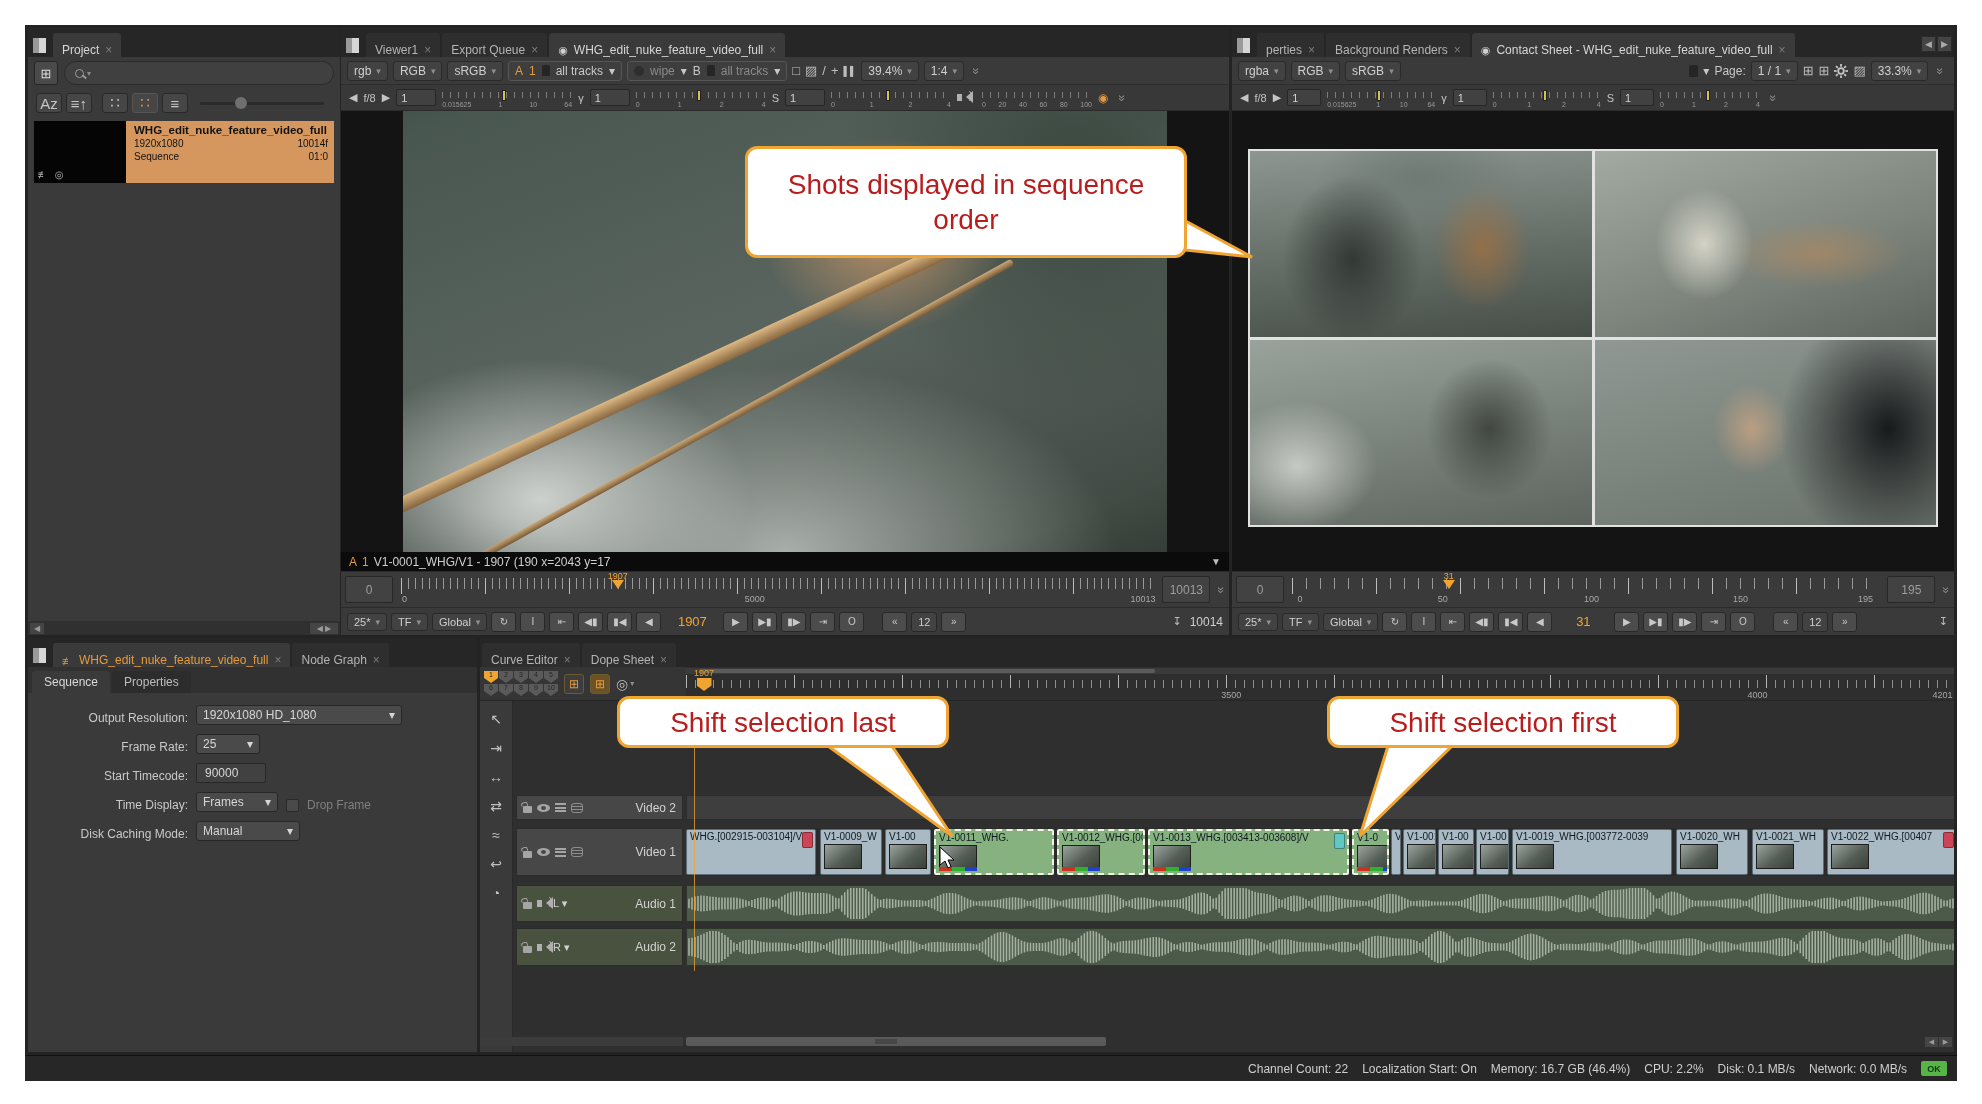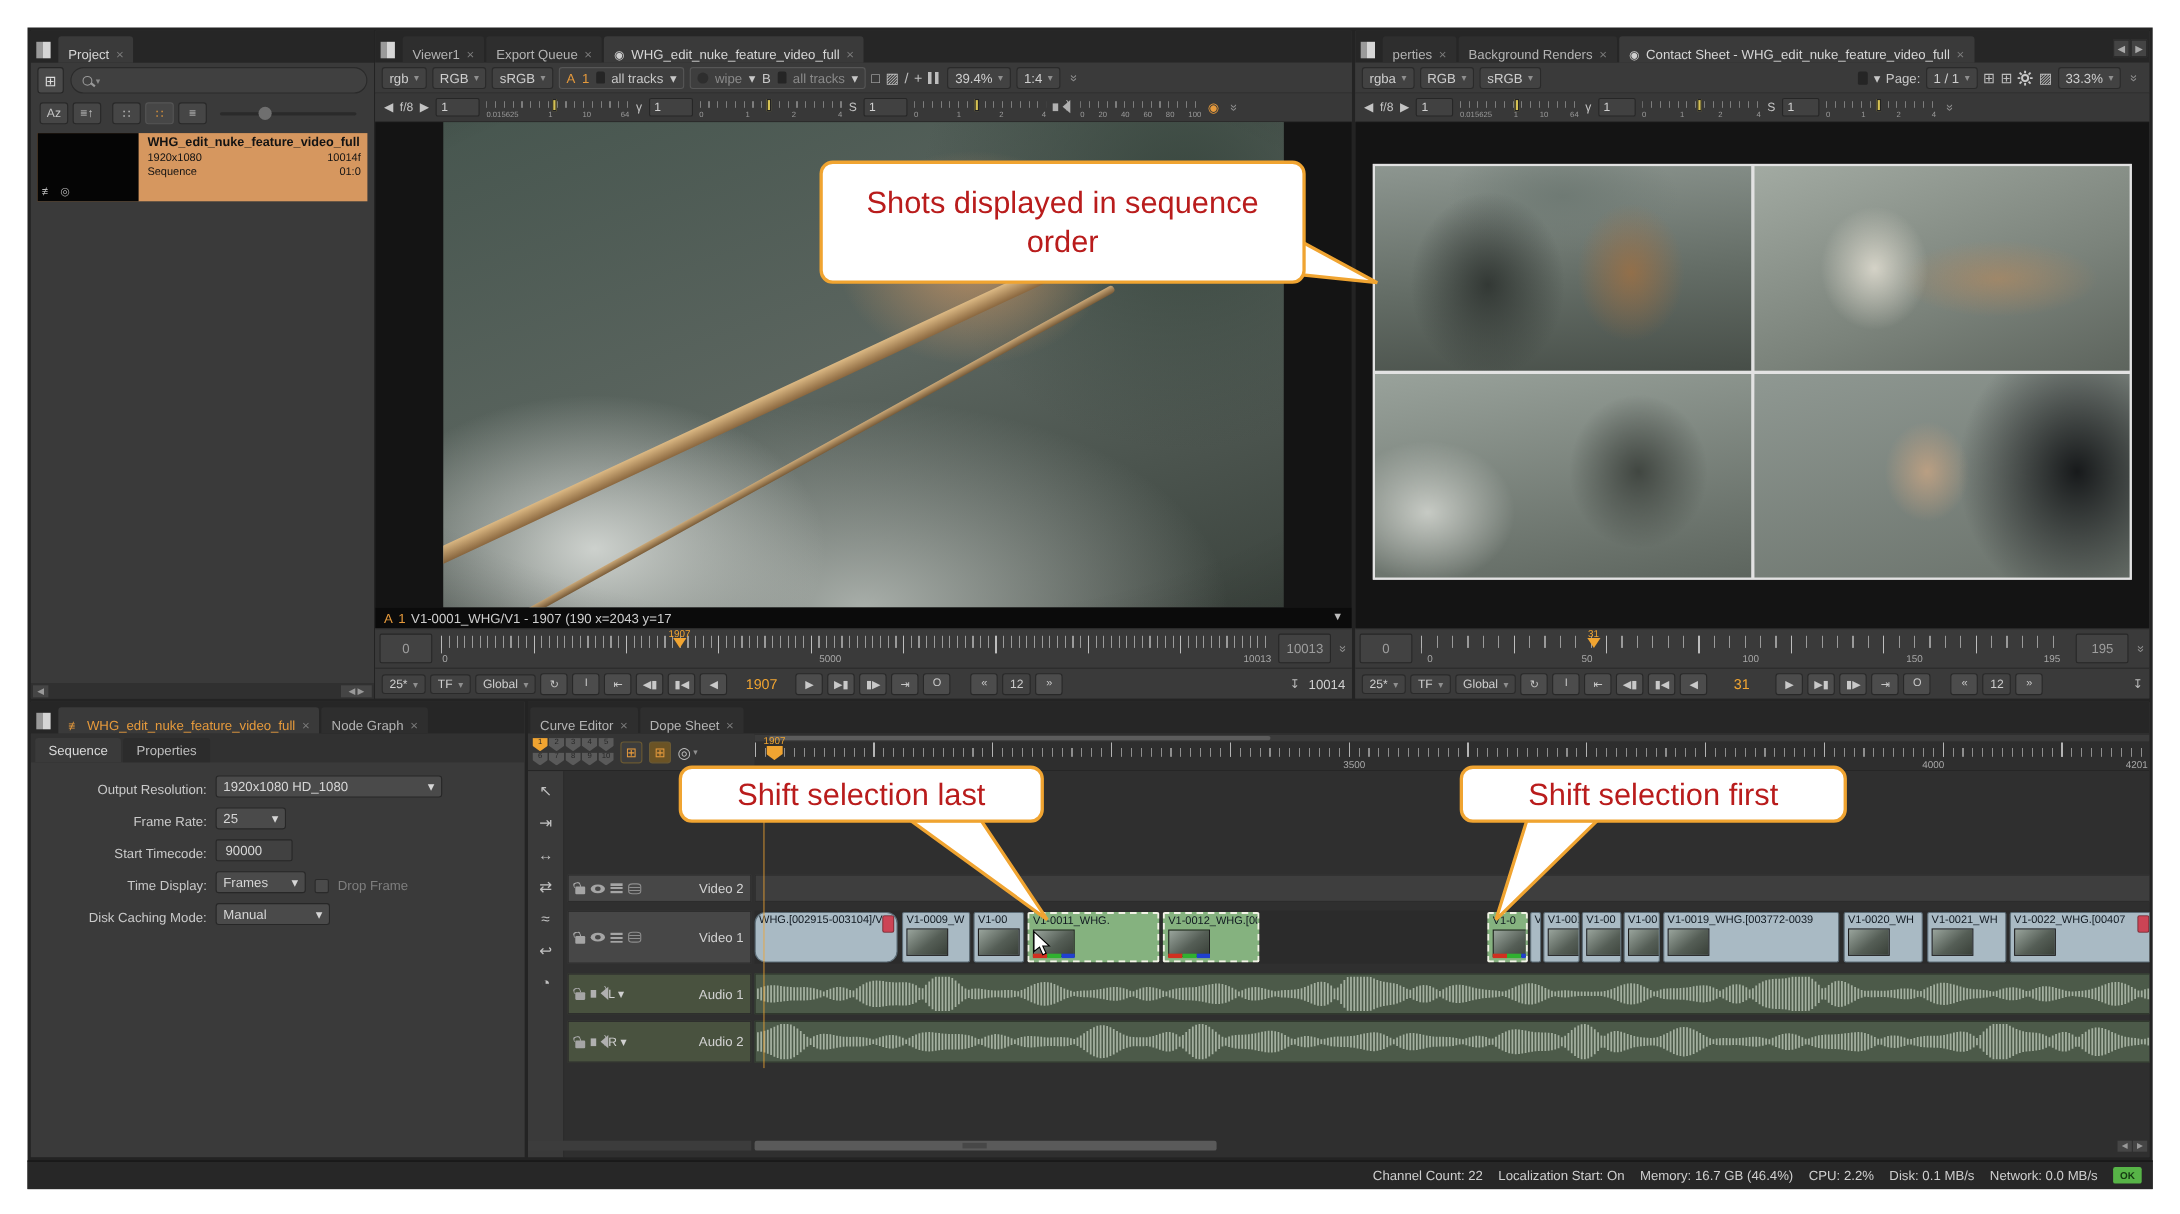--- a/index.html
+++ b/index.html
@@ -61,21 +61,21 @@
   .tbtn{min-width:25px;height:20px;padding:0 4px;background:#4c4c4c;border:1px solid #282828;border-radius:3px;color:#c9c9c9;font-size:10px;display:flex;align-items:center;justify-content:center;white-space:nowrap}
   .fdisp{min-width:54px;text-align:center;color:#f0a431;font-size:13px}
   .jdisp{min-width:26px;height:20px;background:#424242;border:1px solid #282828;border-radius:3px;color:#ccc;display:flex;align-items:center;justify-content:center}
   
   .searchrow{height:32px;display:flex;align-items:center;gap:6px;padding:0 6px;flex:none}
   .sqbtn{width:24px;height:24px;background:#4a4a4a;border:1px solid #262626;border-radius:3px;color:#ddd;display:flex;align-items:center;justify-content:center;font-size:13px}
   .searchfield{flex:1;height:24px;background:#404040;border:1px solid #2a2a2a;border-radius:12px;display:flex;align-items:center;padding:0 10px;gap:3px}
   .ic-search{position:relative;width:9px;height:9px;border:1.5px solid #999;border-radius:50%}
   .ic-search::after{content:"";position:absolute;width:5px;height:1.5px;background:#999;right:-4px;bottom:-1px;transform:rotate(40deg)}
   .viewbar{height:28px;display:flex;align-items:center;gap:4px;padding:0 8px;flex:none}
-  .vbtn{width:26px;height:20px;background:#464646;border:1px solid #282828;border-radius:3px;color:#c6c6c6;font-size:11px;display:flex;align-items:center;justify-content:center}
+  .vbtn{width:26px;height:20px;background:#464646;border:1px solid #282828;border-radius:3px;color:#c6c6c6;font-size:15px;display:flex;align-items:center;justify-content:center}
   .vbtn.on{color:#e69a3c;border-color:#555}
   .hslider{flex:1;height:3px;background:#2a2a2a;border-radius:2px;position:relative;margin:0 8px}
   .hslider .k{position:absolute;left:28%;top:-5px;width:12px;height:12px;border-radius:50%;background:#6f6f6f}
   .bin-item{margin:4px 6px;height:62px;background:#d6975f;display:flex;gap:8px;color:#131313}
   .bin-thumb{width:92px;height:100%;background:#050505;flex:none;position:relative}
   .bin-thumb .ti{position:absolute;left:4px;bottom:3px;font-size:10px;color:#bbb;letter-spacing:2px}
   .bin-text{flex:1;padding:3px 6px 0 0;overflow:hidden}
   .bin-title{font-size:11.5px;font-weight:bold;white-space:nowrap}
   .bin-line{display:flex;justify-content:space-between;font-size:10px;margin-top:2px}
   .pscroll{margin-top:auto;height:14px;background:#303030;display:flex;align-items:center;justify-content:space-between;padding:0 2px;flex:none}
@@ -713,21 +713,21 @@
       <div class="trow" style="top:94px;height:25px;background:#3e3e3e;border:1px solid #2c2c2c"></div>
 
       <div class="thead" style="top:127px;height:48px">
         <span class="ic-lock"></span>
         <span class="ic-eye"></span>
         <span class="ic-layers"></span>
         <span class="ic-disc"></span>
         <span class="tname">Video 1</span>
       </div>
       <div class="trow" style="top:127px;height:48px;background:#2b2b2b">
-          <div class="clip" style="left: 0px; width: 130px; border-radius: 10px;">
+          <div class="clip" style="left: 0px; width: 130px;">
             <span class="lbl">WHG.[002915-003104]/V</span>
             <div class="ctag red"></div>
           </div>
           <div class="clip" style="left: 134px; width: 62px;">
             <span class="lbl">V1-0009_W</span>
             <div class="cthumb"></div>
           </div>
           <div class="clip" style="left: 199px; width: 46px;">
             <span class="lbl">V1-00</span>
             <div class="cthumb"></div>
@@ -742,20 +742,30 @@
             </div>
           </div>
           <div class="clip sel" style="left: 371px; width: 88px;">
             <span class="lbl">V1-0012_WHG.[00329</span>
             <div class="cthumb"></div>
             <div class="rgbstrip">
               <i style="background: rgb(208, 48, 32); width: 13px;"></i>
               <i style="background: rgb(48, 176, 48); width: 13px;"></i>
               <i style="background: rgb(32, 64, 208); width: 12px;"></i>
             </div>
+          </div>
+          <div class="clip sel" style="left: 462px; width: 201px;">
+            <span class="lbl">V1-0013_WHG.[003413-003608]/V</span>
+            <div class="cthumb"></div>
+            <div class="rgbstrip">
+              <i style="background: rgb(208, 48, 32); width: 13px;"></i>
+              <i style="background: rgb(48, 176, 48); width: 13px;"></i>
+              <i style="background: rgb(32, 64, 208); width: 12px;"></i>
+            </div>
+            <div class="ctag cyan"></div>
           </div>
           <div class="clip sel" style="left: 666px; width: 37px;">
             <span class="lbl">V1-0</span>
             <div class="cthumb"></div>
             <div class="rgbstrip">
               <i style="background: rgb(208, 48, 32); width: 13px;"></i>
               <i style="background: rgb(48, 176, 48); width: 13px;"></i>
               <i style="background: rgb(32, 64, 208); width: 12px;"></i>
             </div>
           </div>

